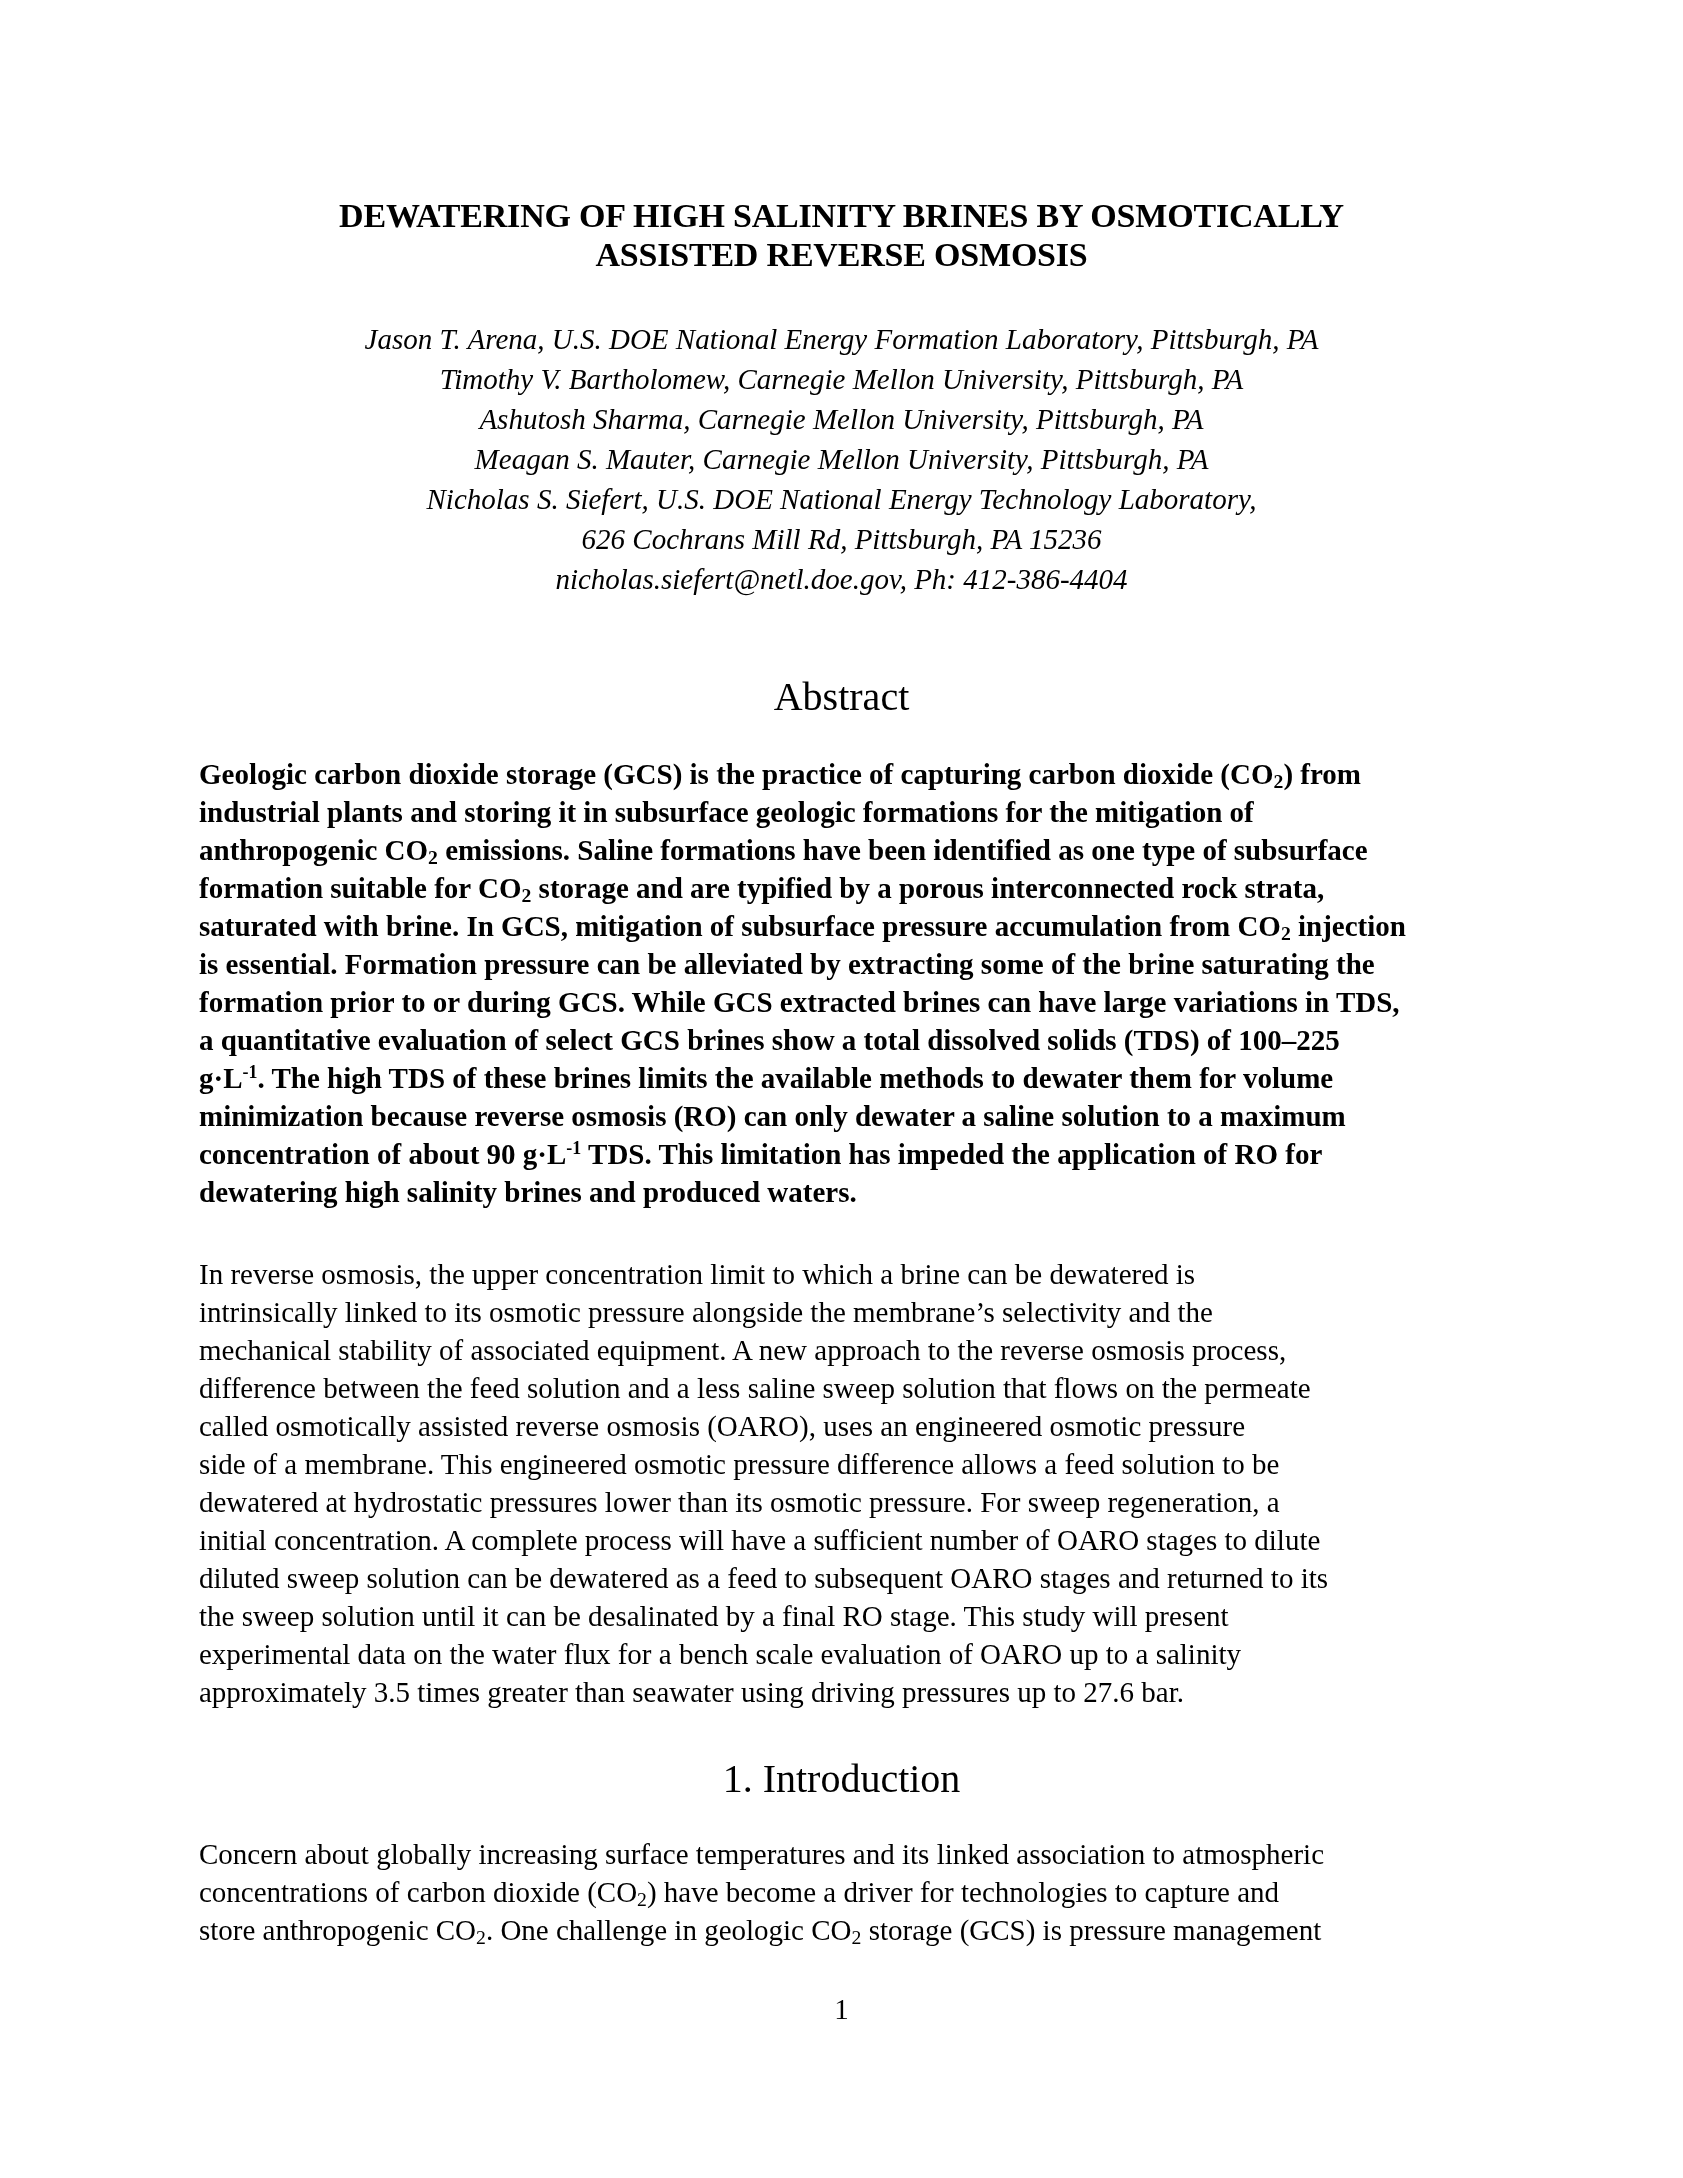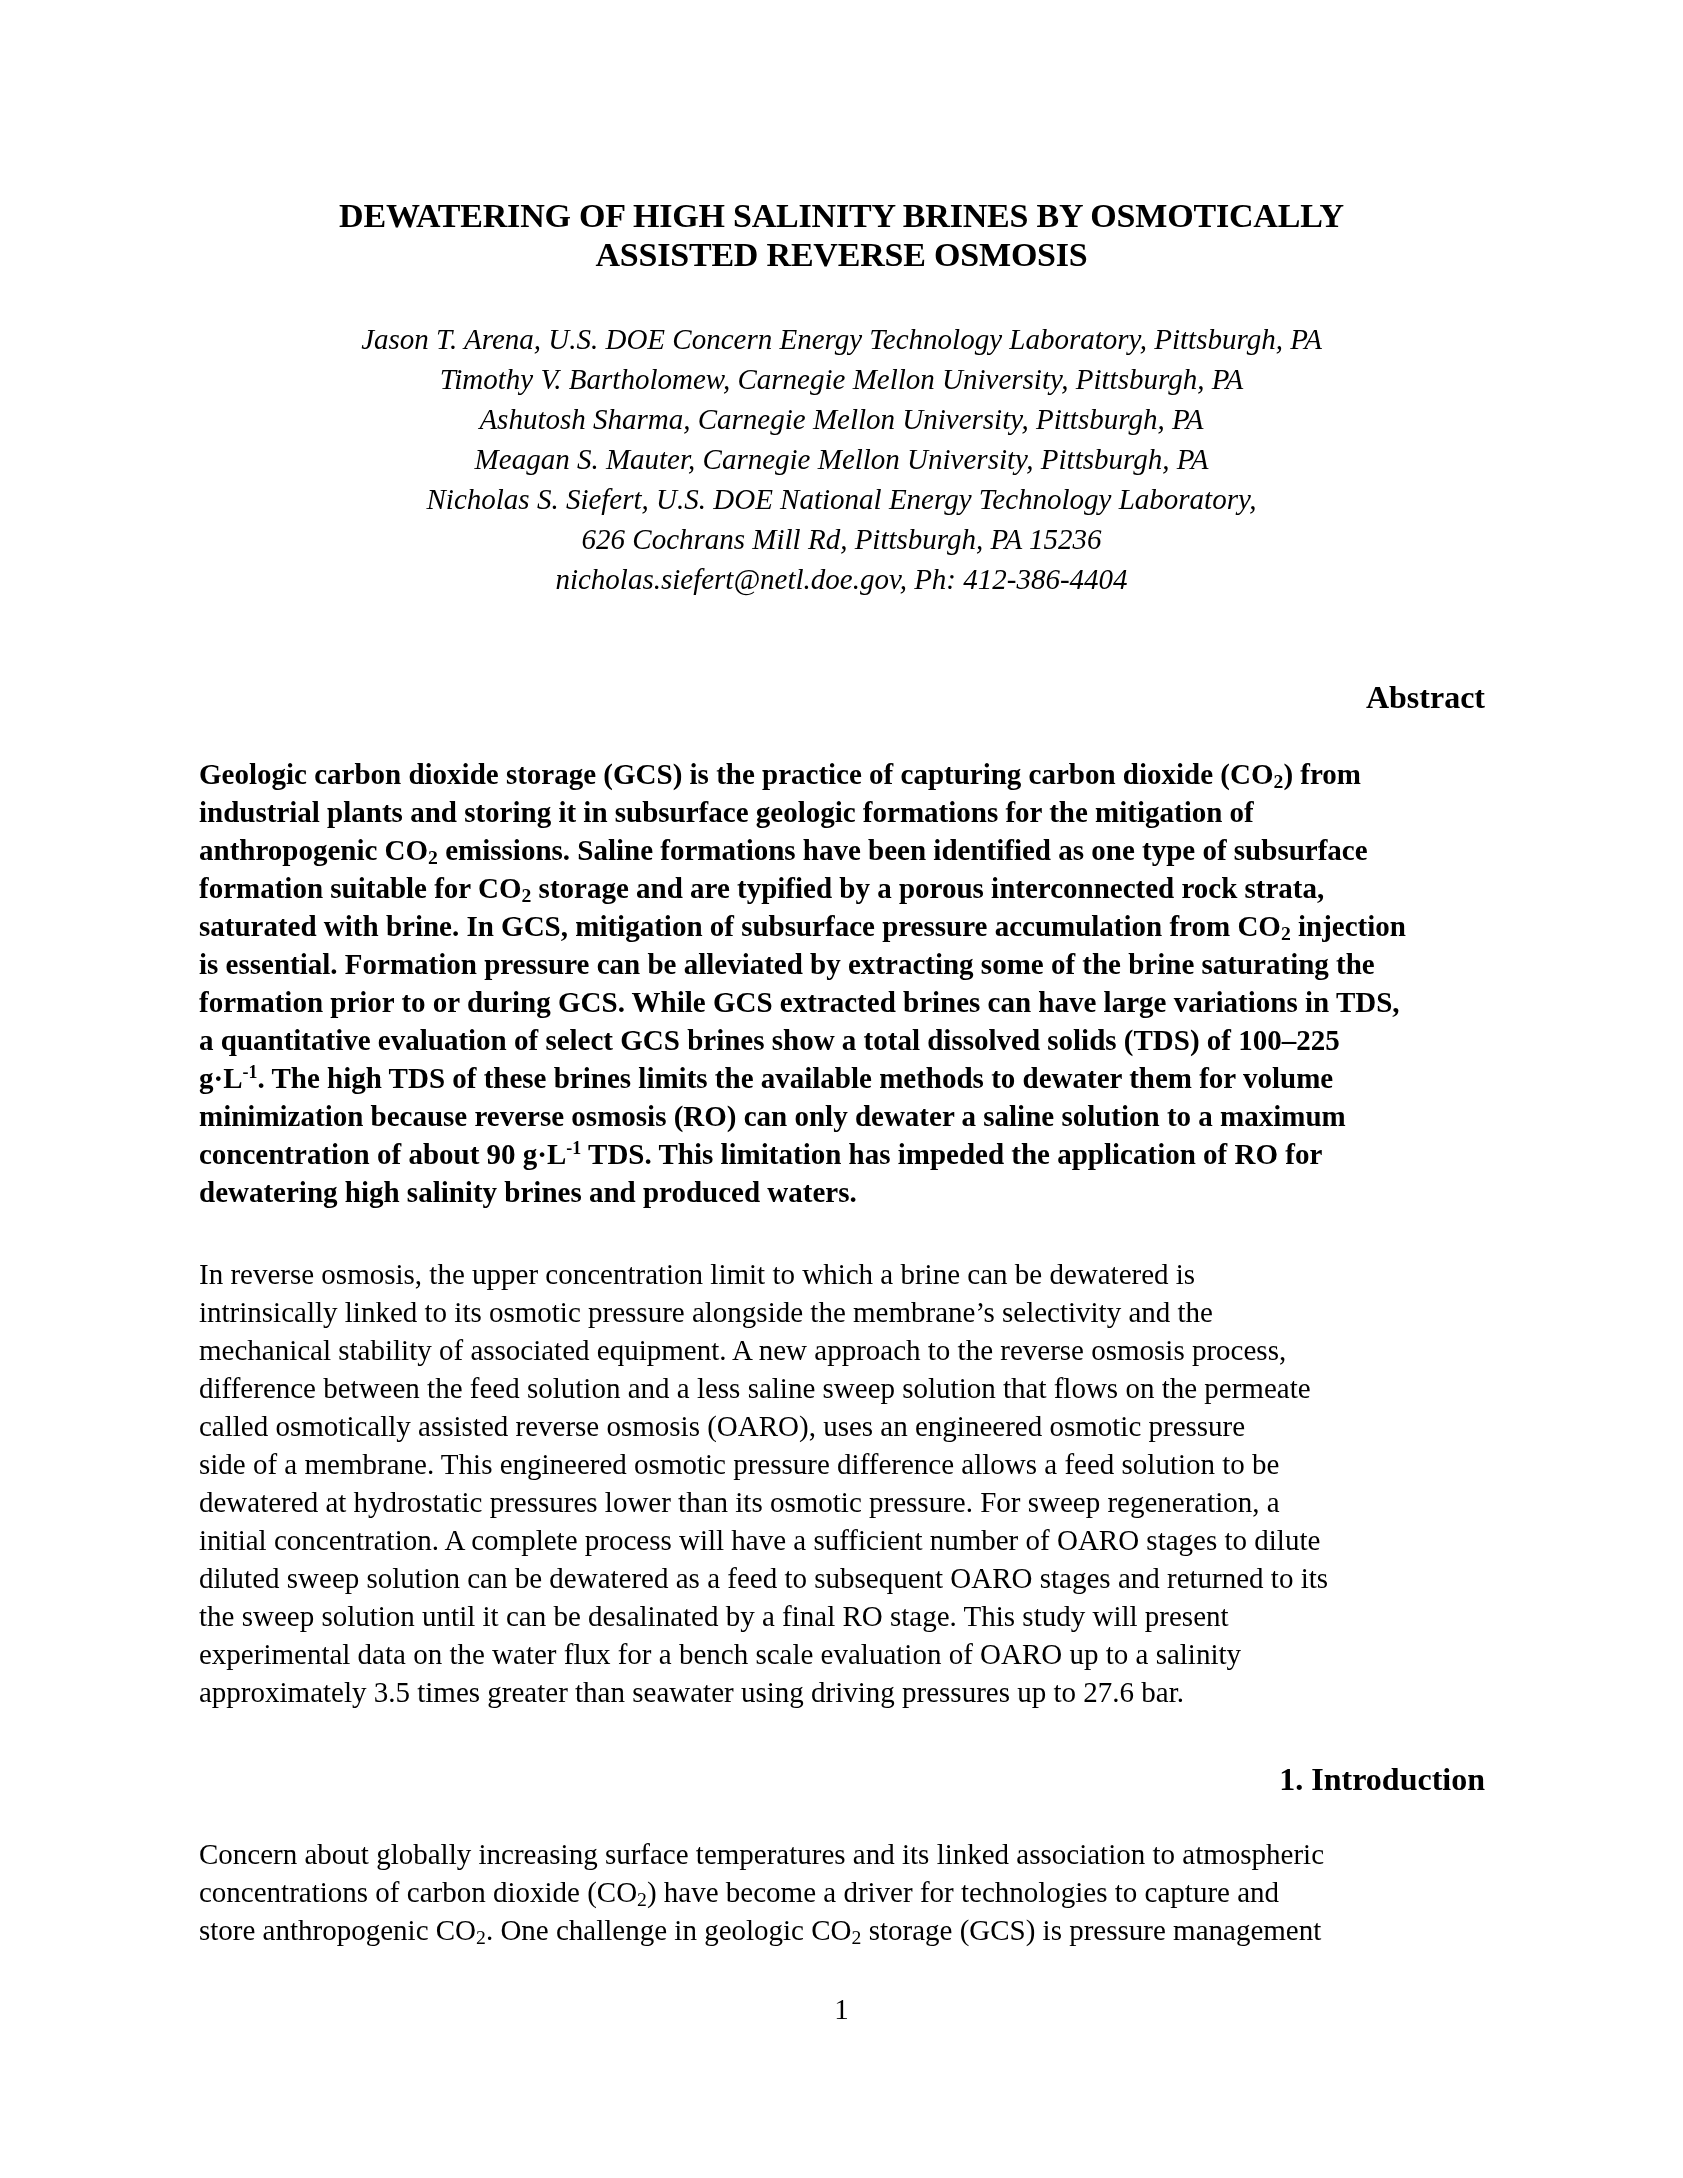--- a/index.html
+++ b/index.html
@@ -42,23 +42,23 @@
       text-align: center;
       font-style: italic;
       font-size: 29px;
       line-height: 40px;
     }
     .authors div { white-space: nowrap; }
     .heading {
       position: absolute;
       left: 198px;
       width: 1287px;
-      text-align: right;
-      font-weight: bold;
-      font-size: 32px;
+      text-align: center;
+      font-weight: normal;
+      font-size: 40px;
       line-height: 40px;
     }
     .heading.abstract { top: 677px; }
     .heading.intro { top: 1759px; }
     .para {
       position: absolute;
       left: 199px;
       width: 1307px;
       font-size: 29px;
       line-height: 38px;
@@ -87,21 +87,21 @@
 <body>
 
 <div class="page">
 
   <div class="title">
     <div>DEWATERING OF HIGH SALINITY BRINES BY OSMOTICALLY</div>
     <div>ASSISTED REVERSE OSMOSIS</div>
   </div>
 
   <div class="authors">
-    <div>Jason T. Arena, U.S. DOE Concern Energy Technology Laboratory, Pittsburgh, PA</div>
+    <div>Jason T. Arena, U.S. DOE National Energy Formation Laboratory, Pittsburgh, PA</div>
     <div>Timothy V. Bartholomew, Carnegie Mellon University, Pittsburgh, PA</div>
     <div>Ashutosh Sharma, Carnegie Mellon University, Pittsburgh, PA</div>
     <div>Meagan S. Mauter, Carnegie Mellon University, Pittsburgh, PA</div>
     <div>Nicholas S. Siefert, U.S. DOE National Energy Technology Laboratory,</div>
     <div>626 Cochrans Mill Rd, Pittsburgh, PA 15236</div>
     <div>nicholas.siefert@netl.doe.gov, Ph: 412-386-4404</div>
   </div>
 
   <div class="heading abstract">Abstract</div>
 

